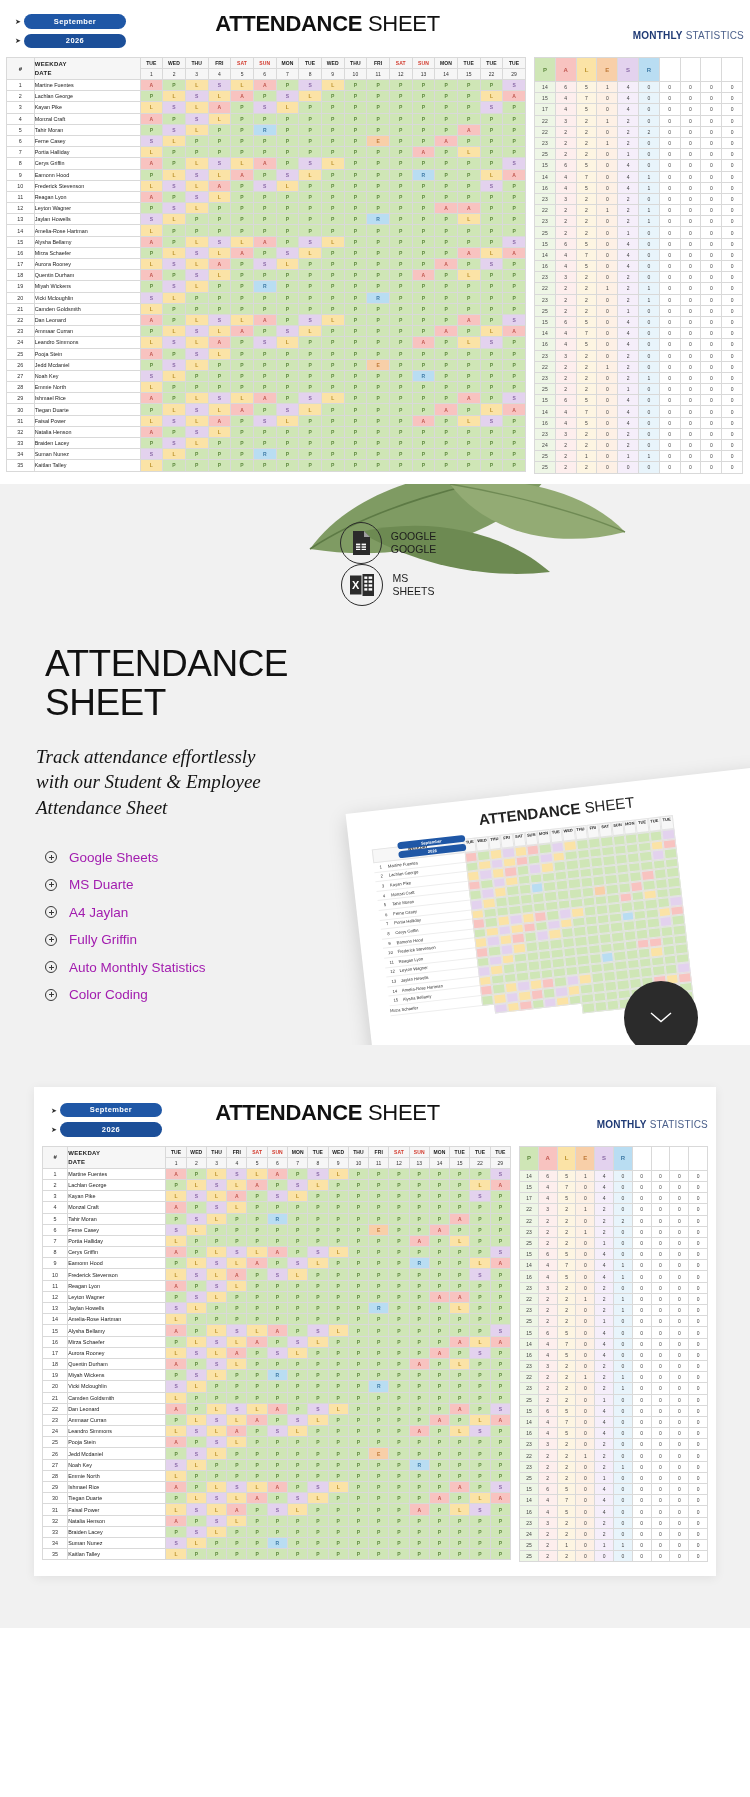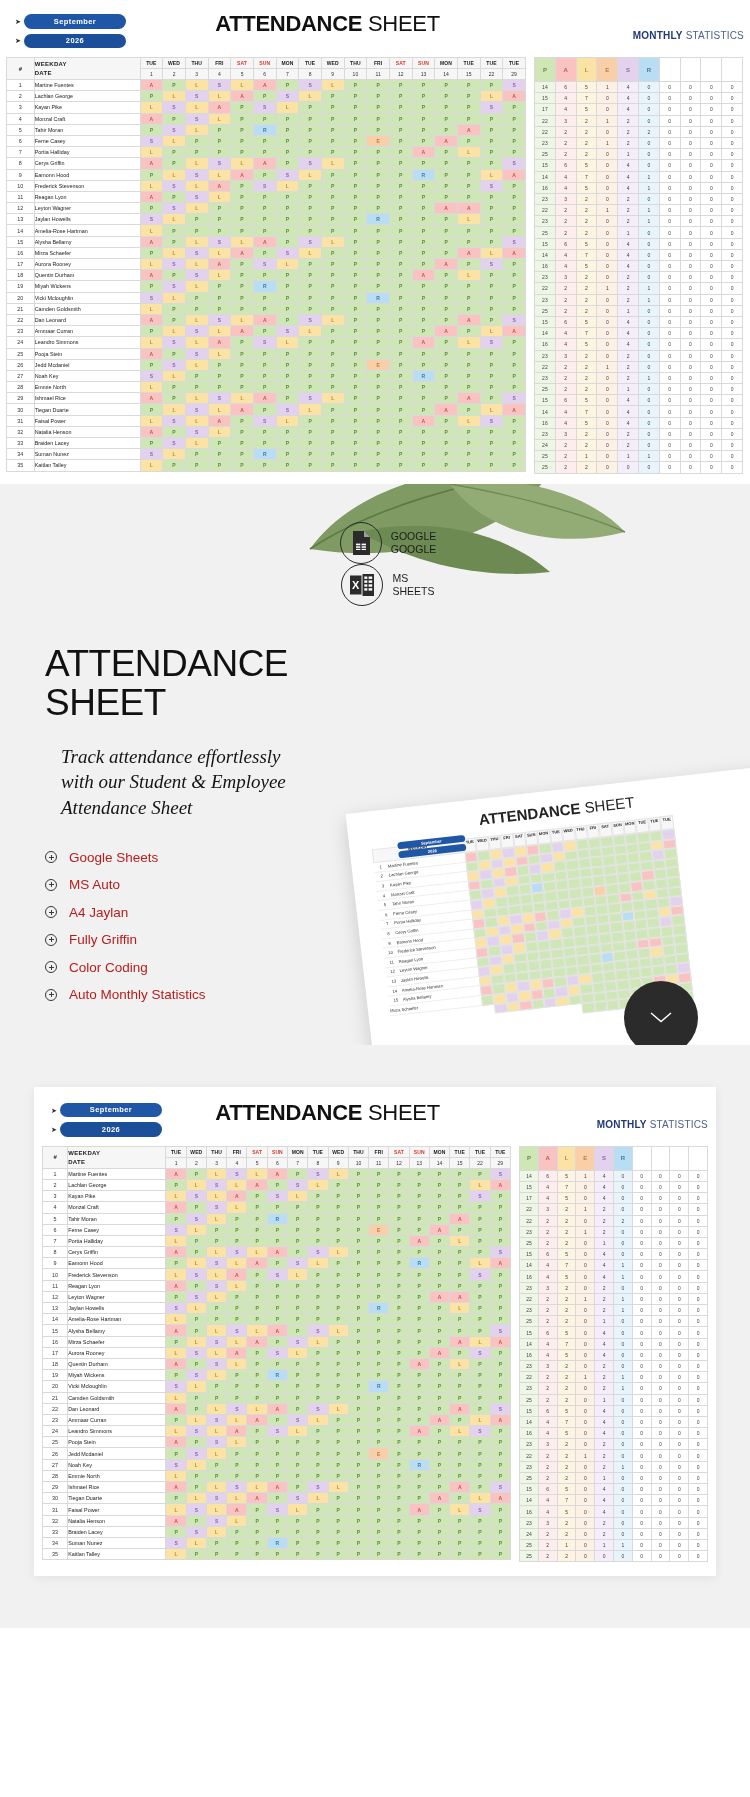--- a/index.html
+++ b/index.html
@@ -106,35 +106,35 @@
   .badge-circle {
     width:42px; height:42px; border-radius:50%; border:1.4px solid #2b2b2b;
     display:flex; align-items:center; justify-content:center;
   }
   .badge-label { margin-left:9px; font-size:10.5px; line-height:1.2; color:#1c1c1c; }
   .promo-title {
     margin:38px 0 0 45px; font-size:37px; font-weight:400; line-height:1.06;
     color:#111; letter-spacing:-0.5px; position:relative; z-index:3; max-width:330px;
   }
   .promo-sub {
-    margin:22px 0 0 61px; font-family:"Liberation Serif", serif; font-style:italic;
+    margin:22px 0 0 36px; font-family:"Liberation Serif", serif; font-style:italic;
     font-size:19px; line-height:1.33; color:#141414; max-width:245px; position:relative; z-index:3;
   }
   .feature-list { margin:30px 0 0 45px; position:relative; z-index:3; }
   .feature-item { display:flex; align-items:center; margin-bottom:12.5px; }
   .feat-icon {
     width:12px; height:12px; border-radius:50%; border:1px solid #3a3a3a;
     position:relative; margin-right:12px; flex:none;
   }
   .feat-icon:before, .feat-icon:after {
     content:""; position:absolute; background:#3a3a3a;
   }
   .feat-icon:before { left:50%; top:2.5px; width:1px; height:5px; margin-left:-.5px; }
   .feat-icon:after { top:50%; left:2.5px; height:1px; width:5px; margin-top:-.5px; }
-  .feat-text { font-size:13.5px; color:#b91c1c; }
+  .feat-text { font-size:13.5px; color:#a21caf; }
 
   
   .mockup {
     position:absolute; right:-38px; top:305px; width:420px; height:420px;
     transform:rotate(-6.5deg); background:#fff;
     box-shadow:0 6px 20px rgba(0,0,0,.17); overflow:hidden; z-index:2;
   }
   .mk-title { text-align:center; font-size:15px; padding:12px 0 4px 0; }
   .mk-title b { font-weight:bold; }
   .mk-title span { font-weight:300; }
@@ -1516,37 +1516,37 @@
 
   <p class="promo-sub">Track attendance effortlessly with our Student &amp; Employee Attendance Sheet</p>
 
   <div class="feature-list" id="feature-list">
       <div class="feature-item">
         <span class="feat-icon"></span>
         <span class="feat-text">Google Sheets</span>
       </div>
       <div class="feature-item">
         <span class="feat-icon"></span>
-        <span class="feat-text">MS Auto</span>
+        <span class="feat-text">MS Duarte</span>
       </div>
       <div class="feature-item">
         <span class="feat-icon"></span>
         <span class="feat-text">A4 Jaylan</span>
       </div>
       <div class="feature-item">
         <span class="feat-icon"></span>
         <span class="feat-text">Fully Griffin</span>
       </div>
       <div class="feature-item">
         <span class="feat-icon"></span>
-        <span class="feat-text">Color Coding</span>
+        <span class="feat-text">Auto Monthly Statistics</span>
       </div>
       <div class="feature-item">
         <span class="feat-icon"></span>
-        <span class="feat-text">Auto Monthly Statistics</span>
+        <span class="feat-text">Color Coding</span>
       </div>
     </div>
 
   <div class="mockup">
     <div class="mk-title">
       <b>ATTENDANCE</b>
       <span>SHEET</span>
     </div>
     <div class="mk-pill">
       <div>September</div>

